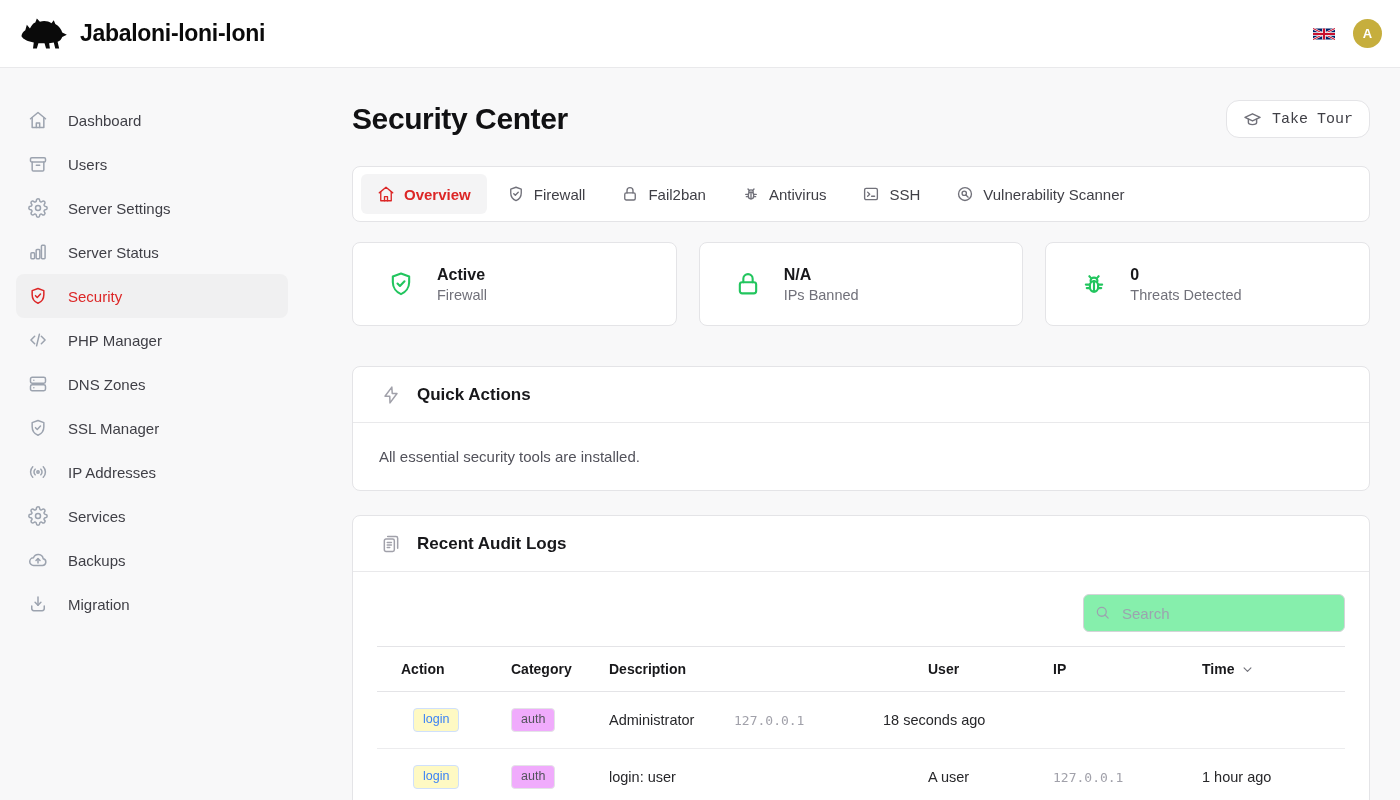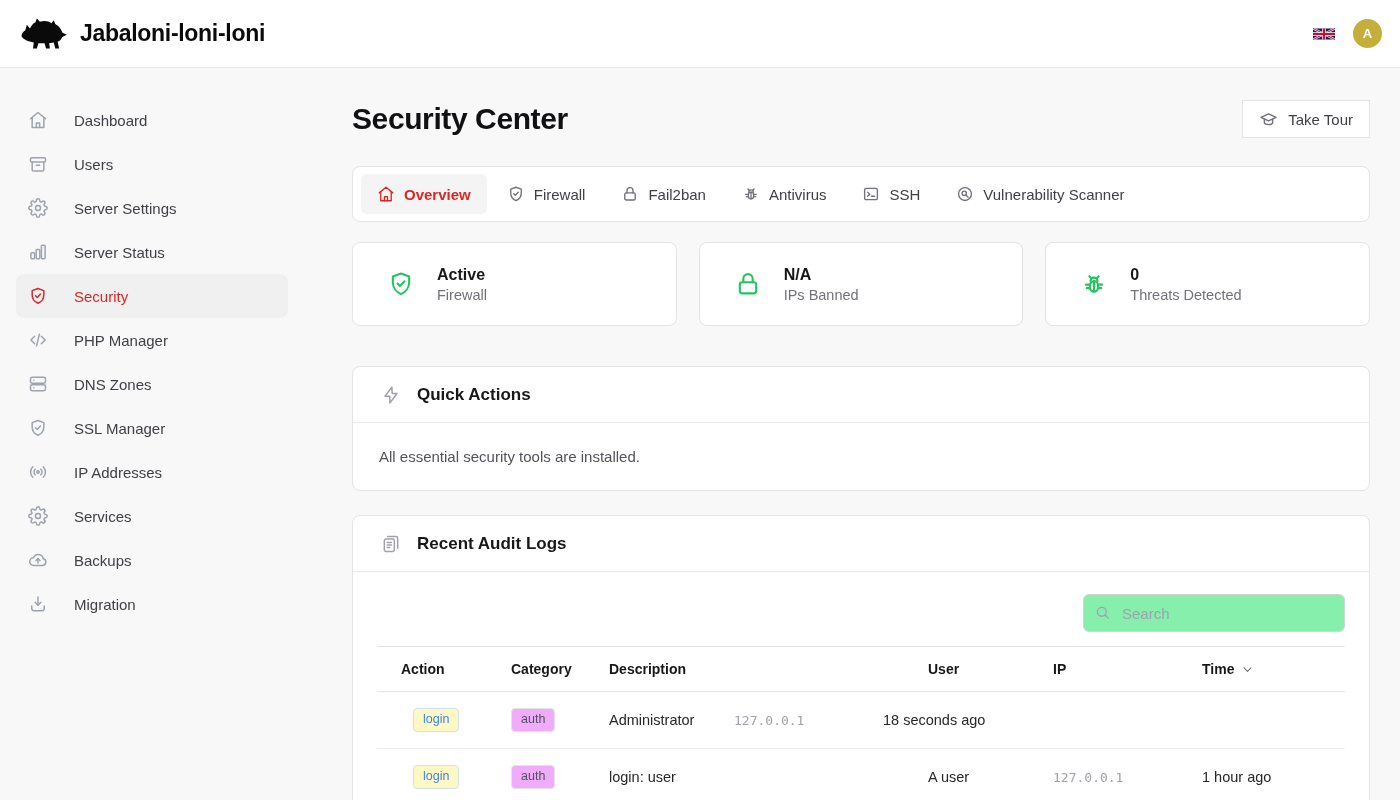--- a/index.html
+++ b/index.html
@@ -11,35 +11,35 @@
   .logo-wrap { display:flex; align-items:center; gap:12px; }
   .logo-svg { width:50px; height:40px; }
   .app-title { font-size:23px; font-weight:800; letter-spacing:-0.3px; color:#0a0a0a; }
   .topbar-right { margin-left:auto; display:flex; align-items:center; gap:18px; }
   .flag { width:22px; height:16px; border-radius:2px; overflow:hidden; display:block; cursor:pointer; }
   .avatar { width:29px; height:29px; border-radius:50%; background:#c6ae3d; color:#fff; font-size:13px; font-weight:700; display:flex; align-items:center; justify-content:center; cursor:pointer; }
 
   
   .shell { display:flex; height:736px; }
   .sidebar { width:304px; flex:0 0 304px; padding:30px 16px 0 16px; }
-  .side-item { display:flex; align-items:center; gap:26px; height:44px; padding:0 12px; border-radius:8px; cursor:pointer; color:#3f3f46; }
+  .side-item { display:flex; align-items:center; gap:20px; height:44px; padding:0 12px; border-radius:8px; cursor:pointer; color:#3f3f46; }
   .side-item .icon { color:#9ca3af; }
   .side-item.active { background:#f0f0f1; color:#dc2626; }
   .side-item.active .icon { color:#dc2626; }
   .side-label { font-size:15px; }
 
   .main { flex:1; padding:32px 32px 0 48px; }
 
   .icon { display:inline-flex; align-items:center; justify-content:center; }
   .icon svg { display:block; }
 
   
   .title-row { display:flex; align-items:center; justify-content:space-between; }
   .page-title { font-size:30px; font-weight:800; letter-spacing:-0.4px; color:#111113; }
-  .tour-btn { display:flex; align-items:center; gap:10px; height:38px; padding:0 16px; background:#fff; border:1px solid #e4e4e7; border-radius:0; font-size:15px; color:#3f3f46; cursor:pointer; font-family:Liberation Sans, sans-serif; }
+  .tour-btn { display:flex; align-items:center; gap:10px; height:38px; padding:0 16px; background:#fff; border:1px solid #e4e4e7; border-radius:13px; font-size:15px; color:#3f3f46; cursor:pointer; font-family:Liberation Mono, monospace; }
   .tour-btn .icon { color:#71717a; }
 
   
   .card { background:#fff; border:1px solid #e4e4e7; border-radius:8px; }
 
   .tabs-card { margin-top:28px; height:56px; display:flex; align-items:center; padding:0 8px; gap:4px; }
   .tab { display:flex; align-items:center; gap:9px; height:40px; padding:0 16px; border-radius:6px; font-size:15px; color:#3f3f46; cursor:pointer; white-space:nowrap; }
   .tab .icon { color:#71717a; }
   .tab.active { background:#f4f4f5; color:#dc2626; font-weight:600; }
   .tab.active .icon { color:#dc2626; }

